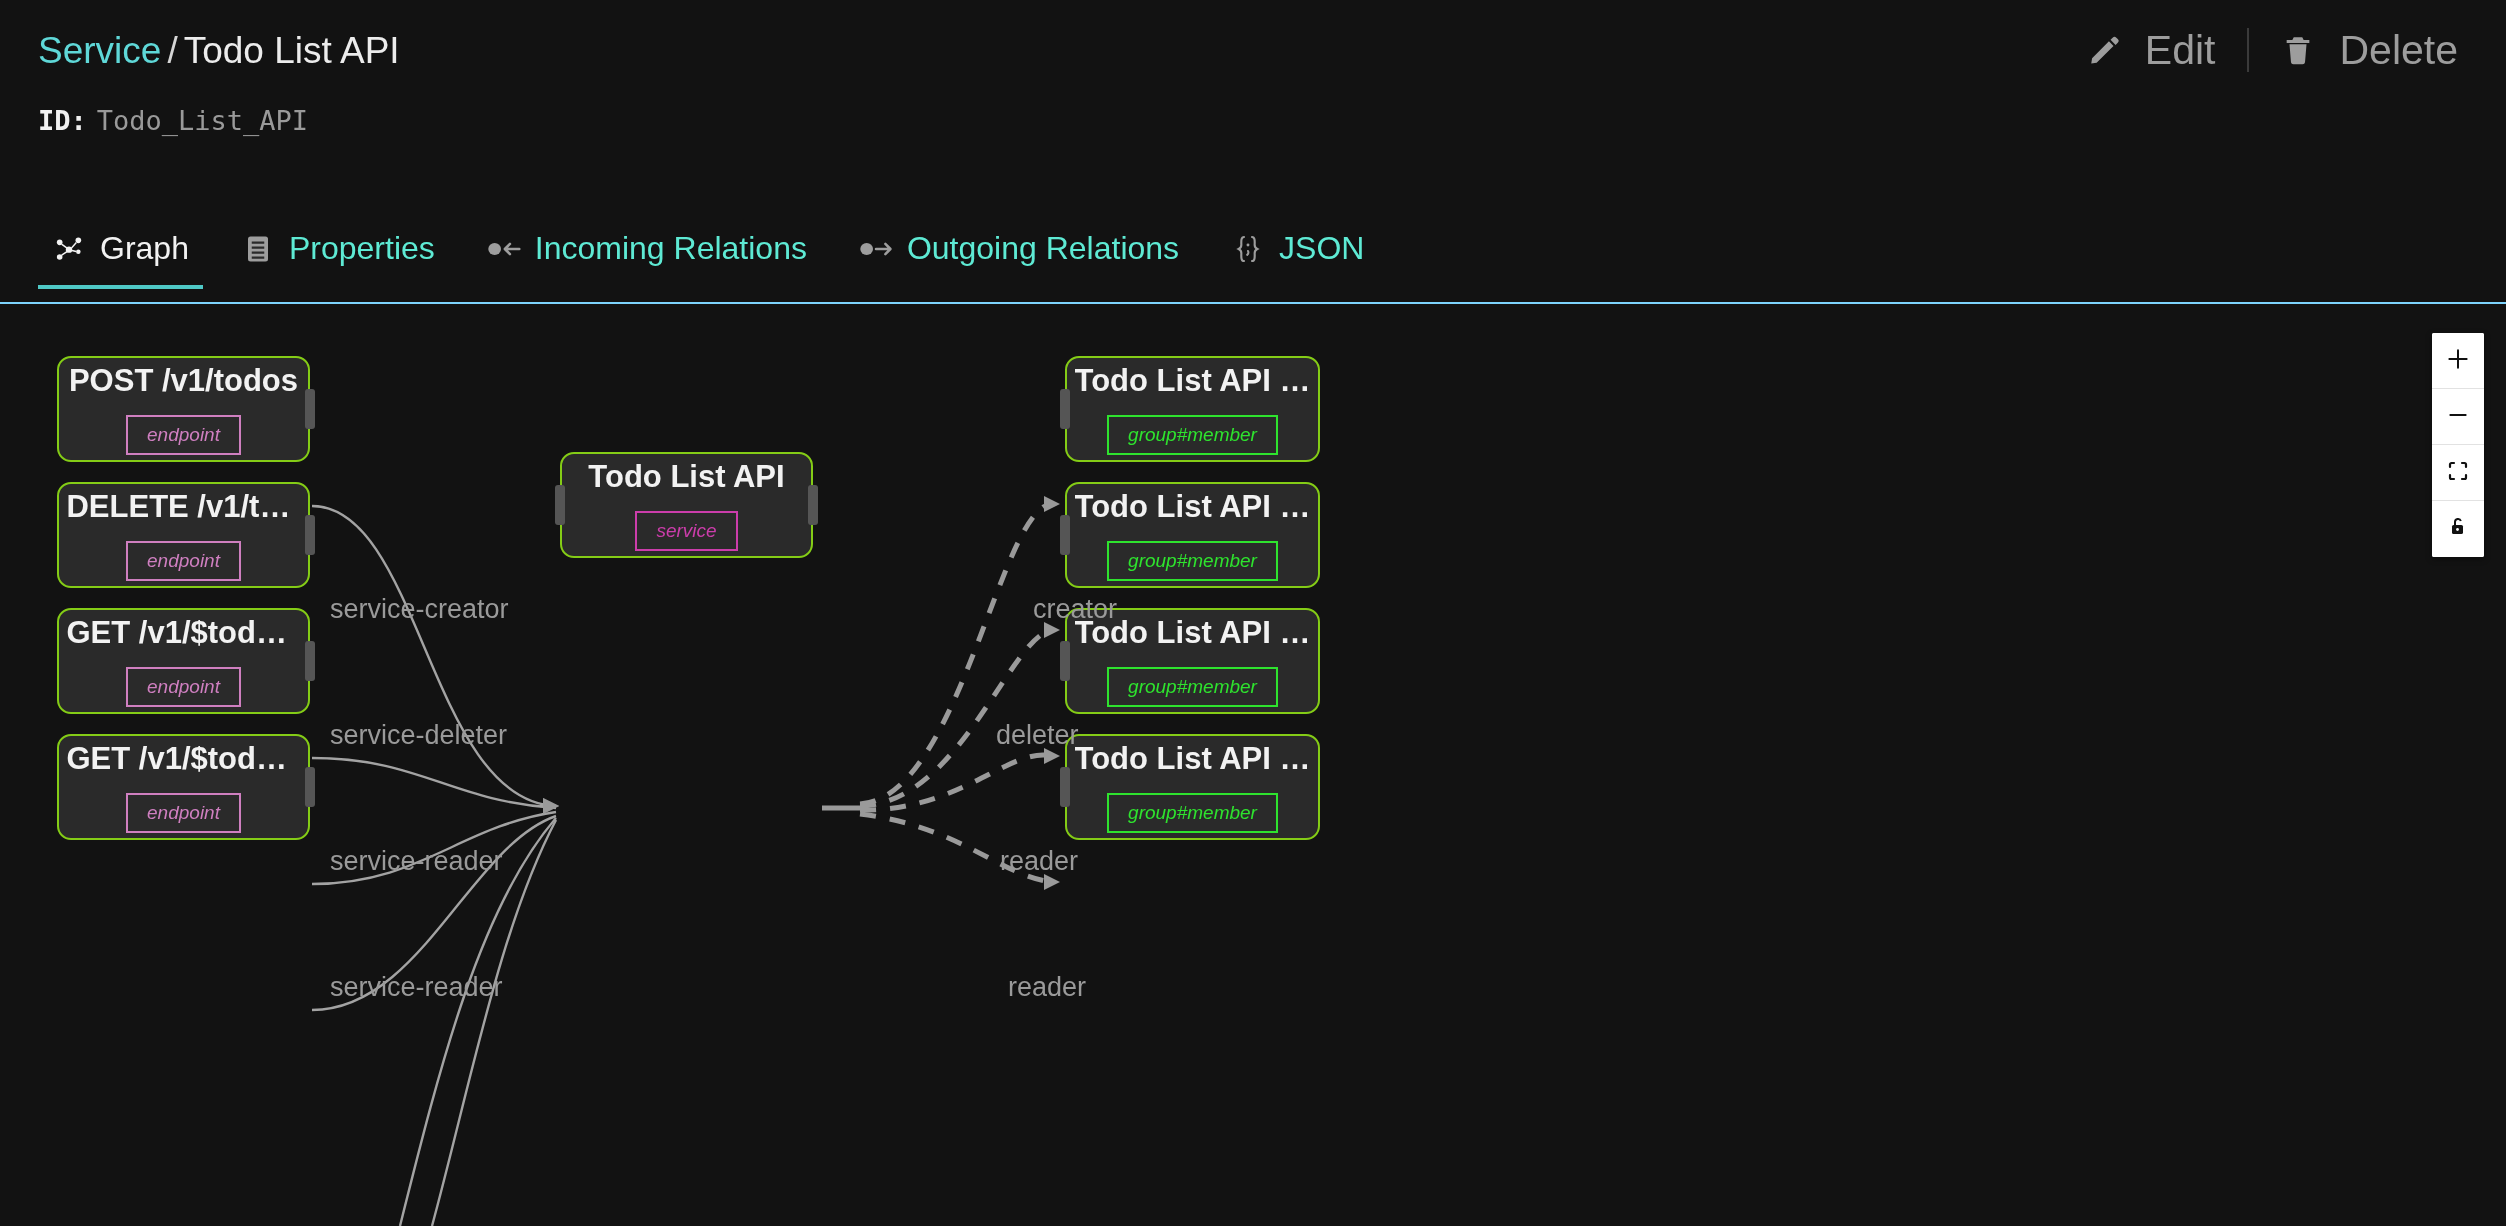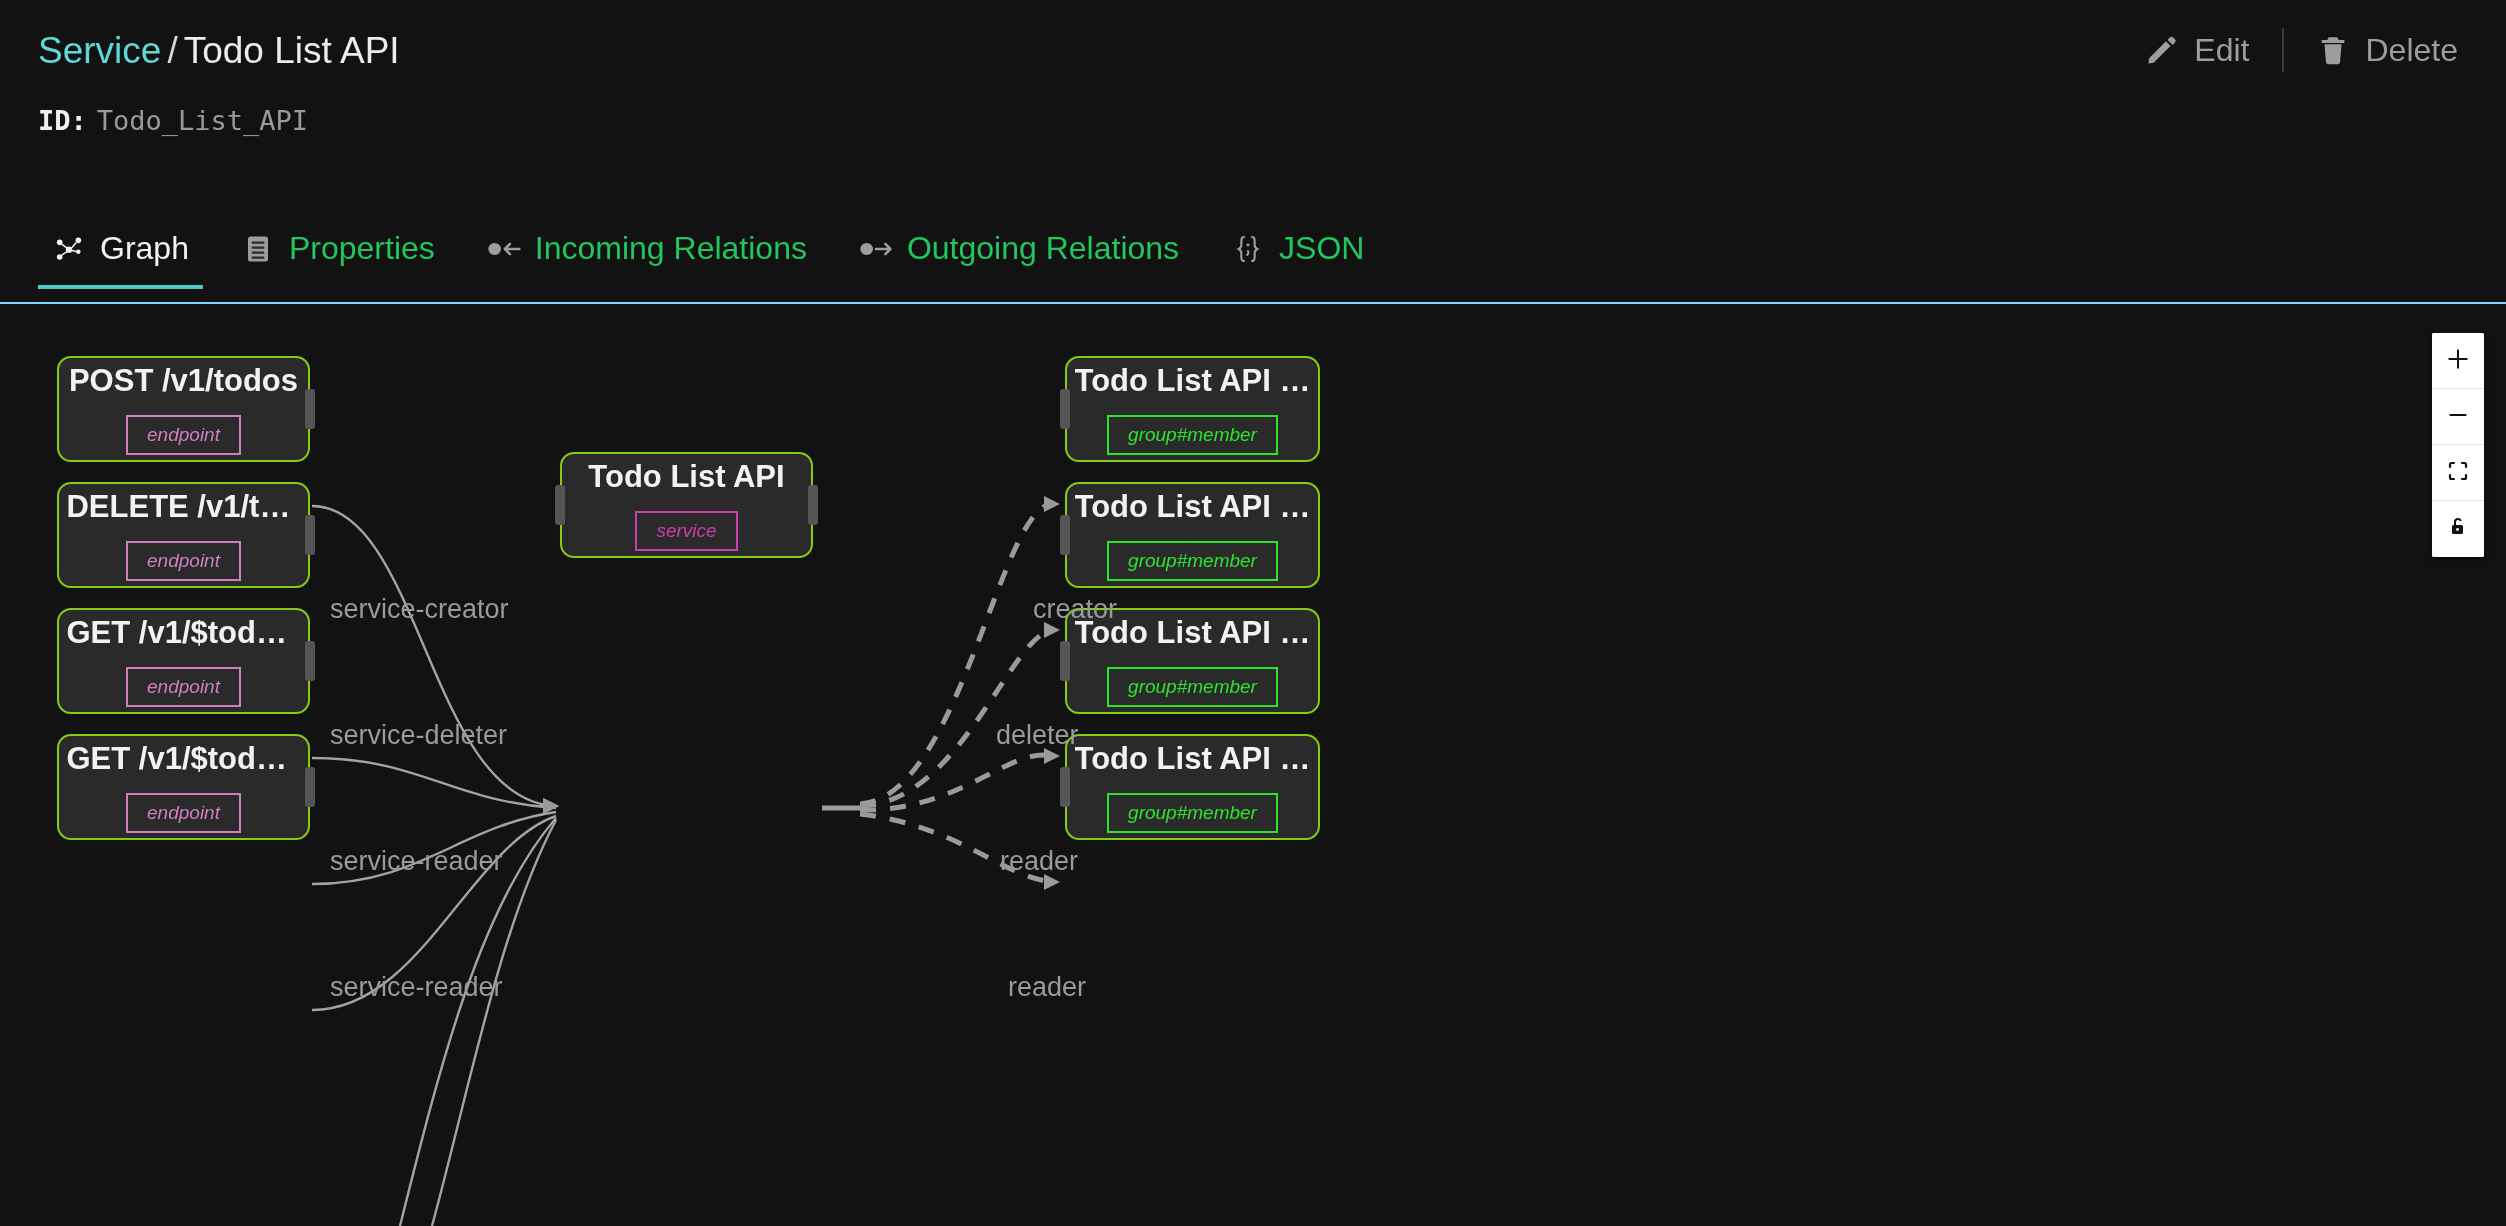--- a/index.html
+++ b/index.html
@@ -28,39 +28,39 @@
     font-size: 27px; white-space: nowrap;
   }
   .id-label { color: #f0f0f0; font-weight: bold; }
   .id-value { color: #9a9a9a; padding-left: 10px; }
 
   .header-actions {
     position: absolute; right: 30px; top: 24px;
     display: flex; align-items: center; height: 52px;
   }
   .action-btn {
-    display: flex; align-items: center; gap: 16px;
-    color: #9d9d9d; font-size: 32px; cursor: pointer;
+    display: flex; align-items: center; gap: 24px;
+    color: #9d9d9d; font-size: 41px; cursor: pointer;
     padding: 4px 18px;
   }
   .action-sep {
     width: 2px; height: 44px; background: #3b3b3b; margin: 0 14px;
   }
   .icon-svg { display: block; }
 
   
   .tabs {
     position: absolute; top: 228px; left: 0; width: 2506px; height: 76px;
     display: flex; align-items: flex-start; gap: 0;
     border-bottom: 2px solid #7dd3fc;
     padding-left: 38px;
   }
   .tab {
     display: flex; align-items: center; gap: 14px;
-    font-size: 32px; color: #22c55e; cursor: pointer;
+    font-size: 32px; color: #5eead4; cursor: pointer;
     padding: 0 14px 18px 14px; margin-right: 24px;
     border-bottom: 4px solid transparent;
     position: relative; top: 2px;
   }
   .tab.active { color: #f2f2f2; border-bottom-color: #4fc9c6; }
   .tab-icon { display: flex; align-items: center; justify-content: center; width: 34px; height: 34px; }
 
   
   .canvas {
     position: absolute; top: 306px; left: 0;

